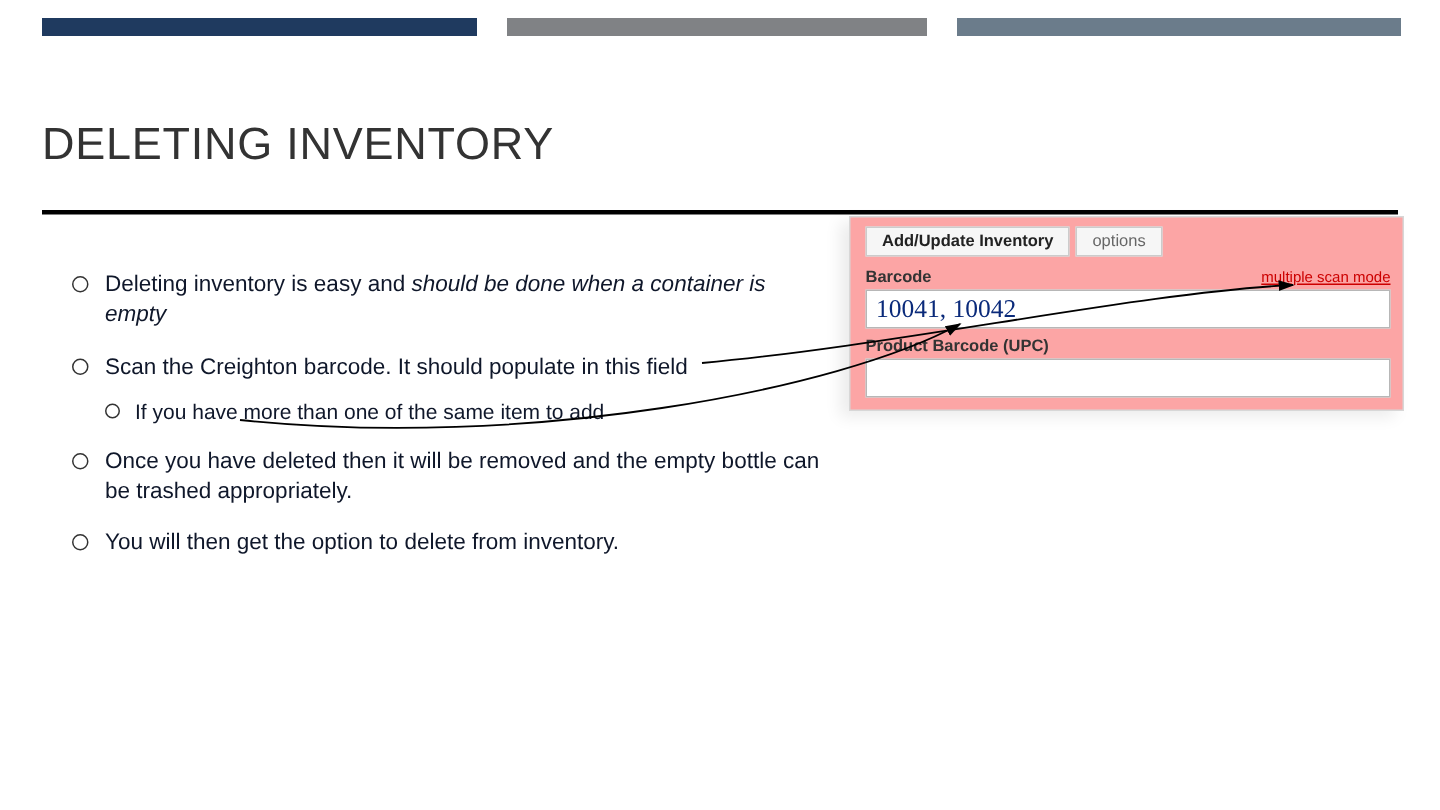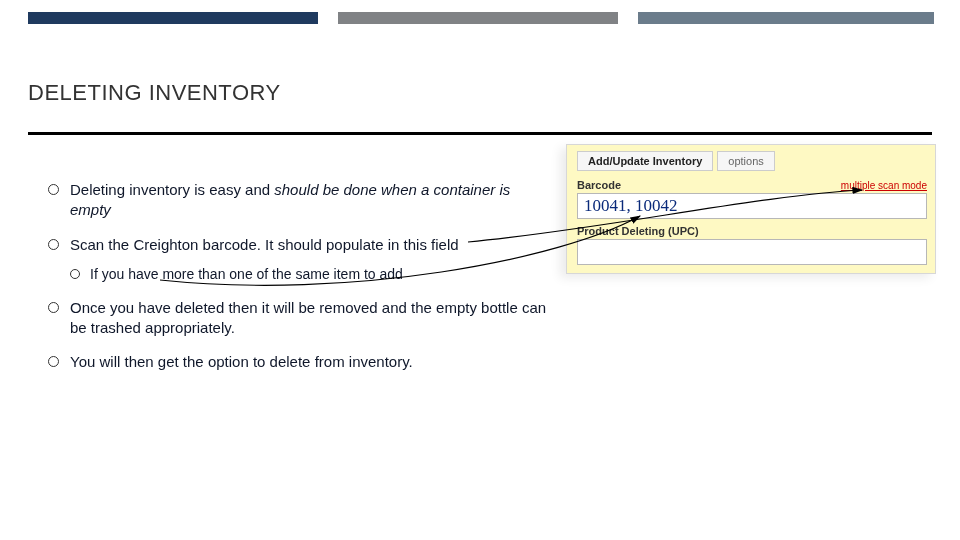--- a/index.html
+++ b/index.html
@@ -24,21 +24,21 @@
 
   .title-block {
     position: absolute;
     left: 28px; top: 80px;
     width: 904px;
     padding-bottom: 26px;
     border-bottom: 3px solid #000;
   }
   .title-block h1 {
     margin: 0;
-    font-size: 22px;
+    font-size: 30px;
     font-weight: 400;
     letter-spacing: 0.5px;
     color: #333;
   }
 
   .body-area {
     position: absolute;
     left: 48px; top: 180px;
     width: 500px;
     font-size: 15px;
@@ -63,21 +63,21 @@
   }
   ul.bullets ul ul > li { font-size: 12.5px; }
   ul.bullets ul ul > li::before { width: 7px; height: 7px; top: 3px; }
   .ital { font-style: italic; }
 
   
   .panel {
     position: absolute;
     left: 566px; top: 144px;
     width: 370px; height: 130px;
-    background: #fef9c3;
+    background: #fca5a5;
     border: 1px solid #d7d7d7;
     box-shadow: -6px 4px 10px rgba(0,0,0,0.08);
     padding: 6px 8px 8px 10px;
     font-size: 11px;
     color: #333;
   }
   .panel-tabs { display: flex; gap: 4px; margin-bottom: 8px; }
   .tab {
     background: #f6f6f6; border: 1px solid #ccc;
     padding: 3px 10px; font-size: 11px; font-weight: bold;
@@ -137,21 +137,21 @@
   </div>
   <div class="panel-row">
     <div class="lbl-line">
       <label>Barcode</label>
       <span class="multi-link">multiple scan mode</span>
     </div>
     <input class="input-box" value="10041, 10042" style="">
   </div>
   <div class="panel-row">
     <div class="lbl-line">
-      <label>Product Deleting (UPC)</label>
+      <label>Product Barcode (UPC)</label>
     </div>
     <input class="input-box" value="" style="">
   </div>
 </div>
 
 <svg class="arrows">
   <defs>
     <marker id="ah" markerWidth="10" markerHeight="10" refX="8" refY="3" orient="auto">
       <path d="M0,0 L9,3 L0,6 Z" fill="#000"></path>
     </marker>

